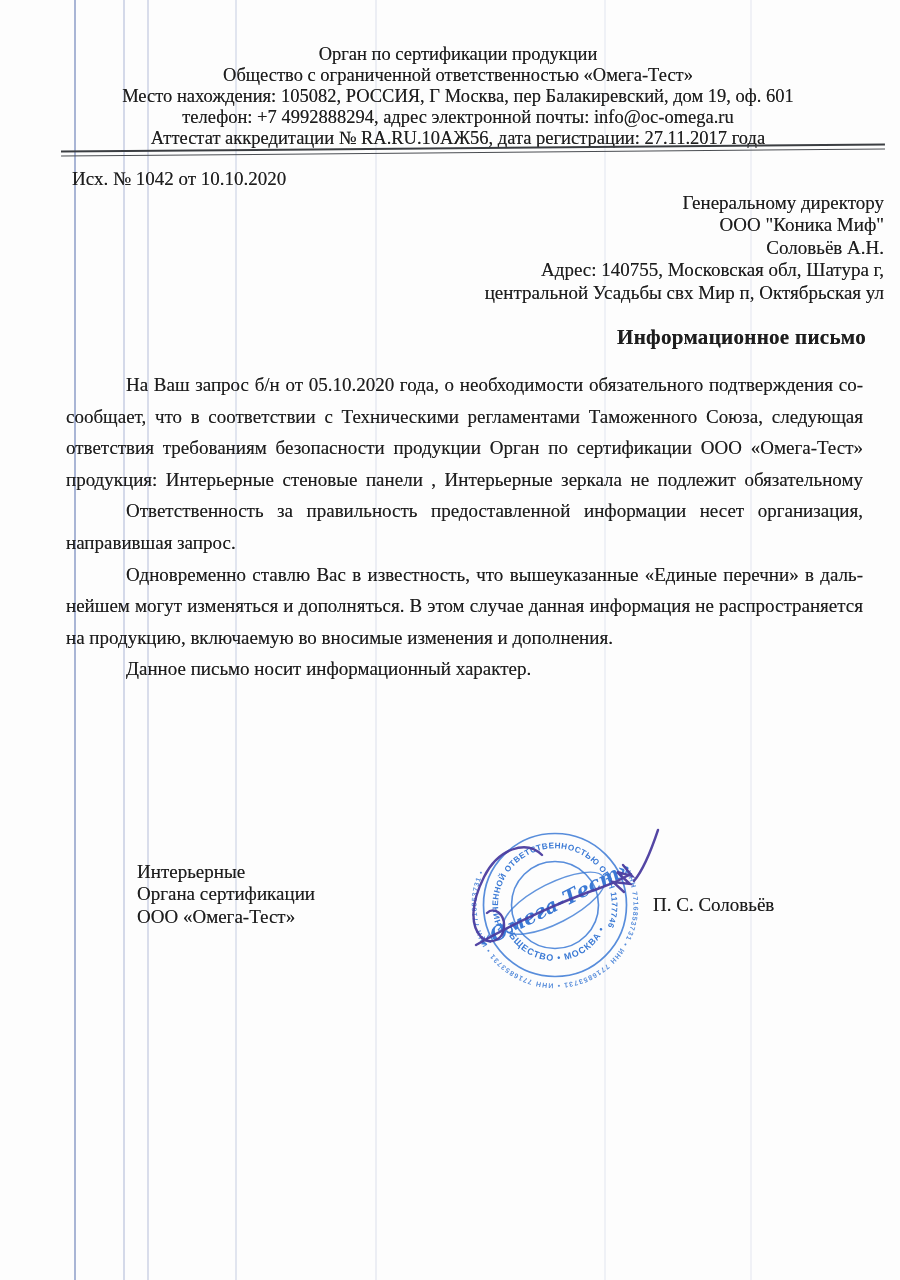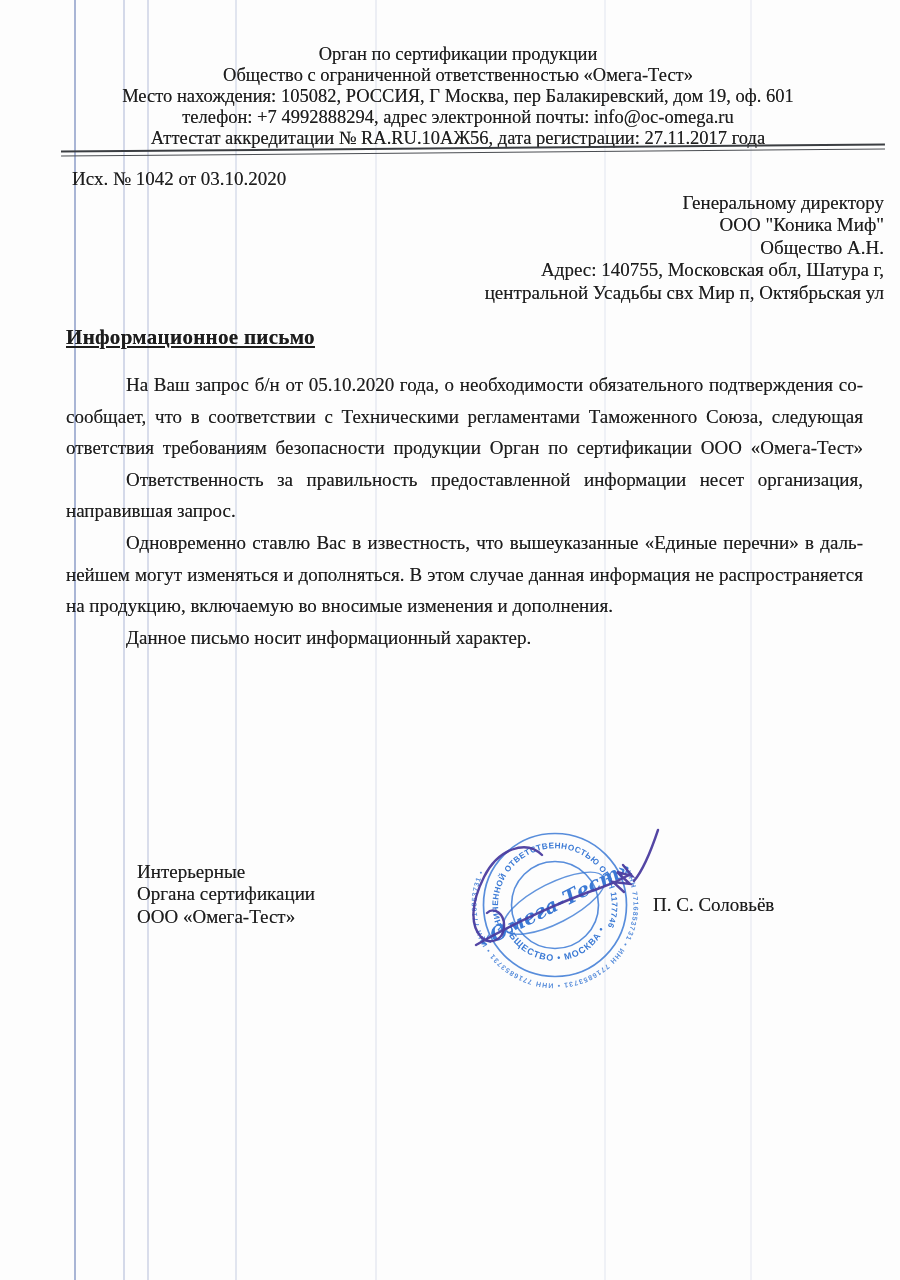--- a/index.html
+++ b/index.html
@@ -29,24 +29,23 @@
   .rule .r2{height:1.6px;background:#4a4d52;margin-top:2.4px;}
 
   .refline{position:absolute;top:168px;left:72px;font-size:19px;text-shadow:0 0 .4px rgba(0,0,0,.5);}
 
   .recipient{
     position:absolute;top:192px;right:16px;text-align:right;
     font-size:19px;line-height:22.4px;text-shadow:0 0 .4px rgba(0,0,0,.5);
   }
 
   .title{
-    position:absolute;top:325px;left:66px;width:800px;text-align:left;
+    position:absolute;top:325px;left:66px;width:800px;text-align:right;
     font-size:21px;font-weight:bold;letter-spacing:.3px;
     text-shadow:0 0 .5px rgba(0,0,0,.6);
-    text-decoration:underline;
   }
 
   .body{
     position:absolute;top:369px;left:66px;width:797px;
     font-size:19px;text-shadow:0 0 .4px rgba(0,0,0,.5);
   }
   .bl{height:31.6px;line-height:31.6px;white-space:nowrap;}
   .bl.j{white-space:normal;text-align:justify;text-align-last:justify;}
   .bl.i{padding-left:60px;}
   .bl.j.i{padding-left:0;text-indent:60px;}
@@ -79,36 +78,37 @@
     <div>Место нахождения: 105082, РОССИЯ, Г Москва, пер Балакиревский, дом 19, оф. 601</div>
     <div>телефон: +7 4992888294, адрес электронной почты: info@oc-omega.ru</div>
     <div>Аттестат аккредитации № RA.RU.10АЖ56, дата регистрации: 27.11.2017 года</div>
   </div>
 
   <div class="rule">
     <div class="r1"></div>
       <div class="r2"></div>
   </div>
 
-  <div class="refline">Исх. № 1042 от 03.10.2020</div>
+  <div class="refline">Исх. № 1042 от 10.10.2020</div>
 
   <div class="recipient">
     <div>Генеральному директору</div>
     <div>ООО "Коника Миф"</div>
-    <div>Общество А.Н.</div>
+    <div>Соловьёв А.Н.</div>
     <div>Адрес: 140755, Московская обл, Шатура г,</div>
     <div>центральной Усадьбы свх Мир п, Октябрьская ул</div>
   </div>
 
   <div class="title">Информационное письмо</div>
 
   <div class="body">
     <div class="bl j i">На Ваш запрос б/н от 05.10.2020 года, о необходимости обязательного подтверждения со-</div>
     <div class="bl j">сообщает, что в соответствии с Техническими регламентами Таможенного Союза, следующая</div>
     <div class="bl j">ответствия требованиям безопасности продукции Орган по сертификации ООО «Омега-Тест»</div>
+    <div class="bl j">продукция: Интерьерные стеновые панели , Интерьерные зеркала не подлежит обязательному</div>
     <div class="bl j i">Ответственность за правильность предоставленной информации несет организация,</div>
     <div class="bl">направившая запрос.</div>
     <div class="bl j i">Одновременно ставлю Вас в известность, что вышеуказанные «Единые перечни» в даль-</div>
     <div class="bl j">нейшем могут изменяться и дополняться. В этом случае данная информация не распространяется</div>
     <div class="bl">на продукцию, включаемую во вносимые изменения и дополнения.</div>
     <div class="bl i">Данное письмо носит информационный характер.</div>
   </div>
 
   <div class="sigrole">
     <div>Интерьерные</div>

